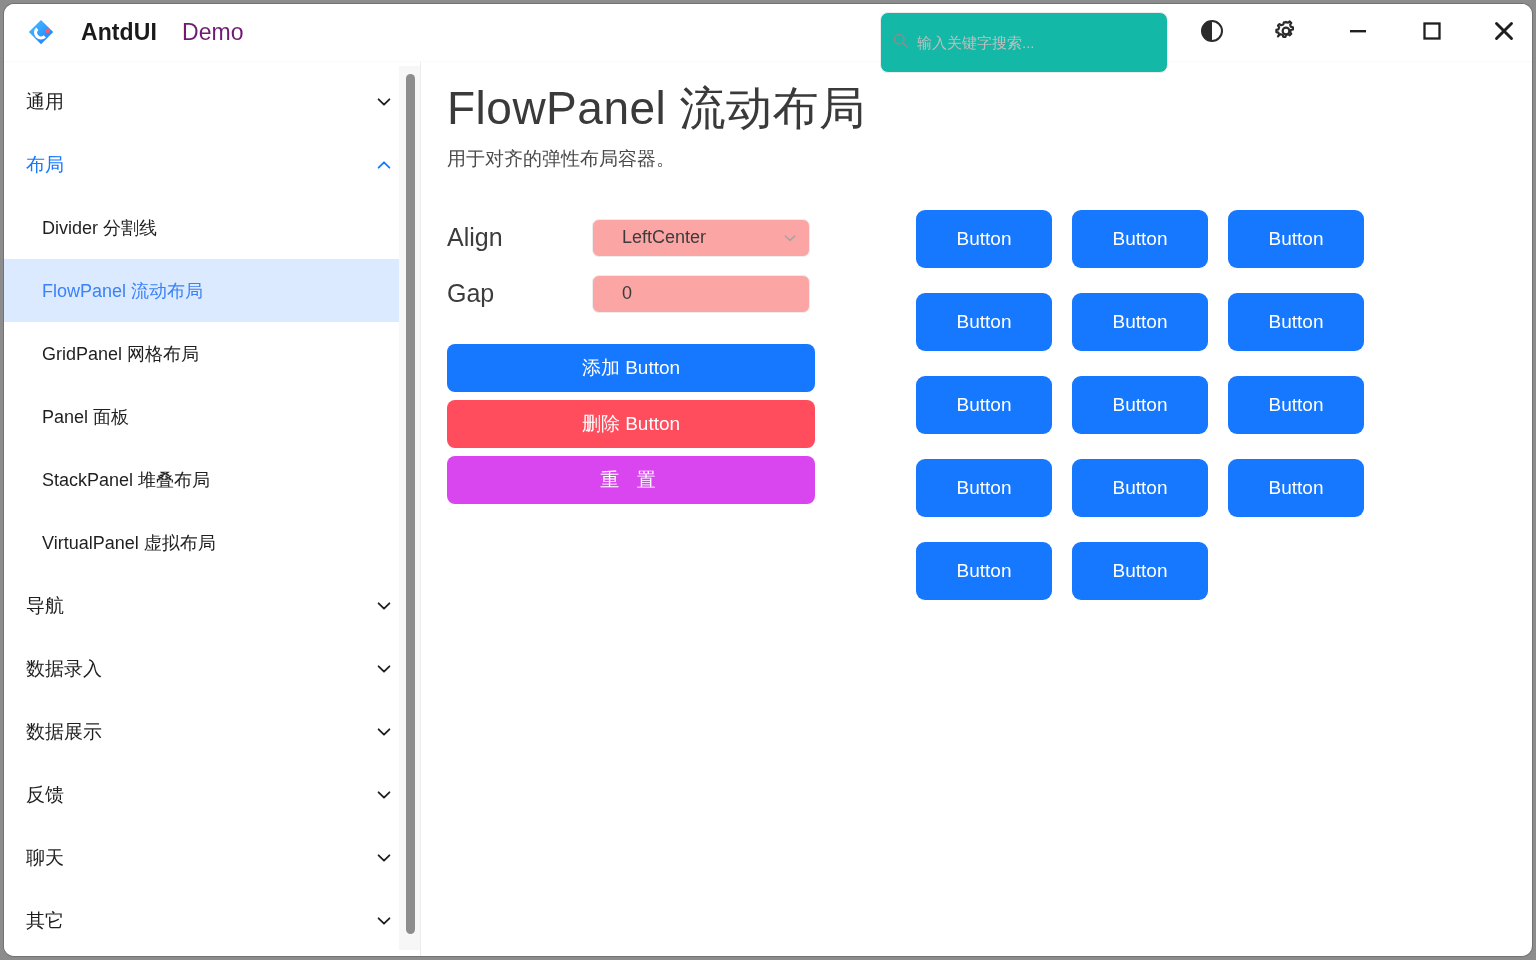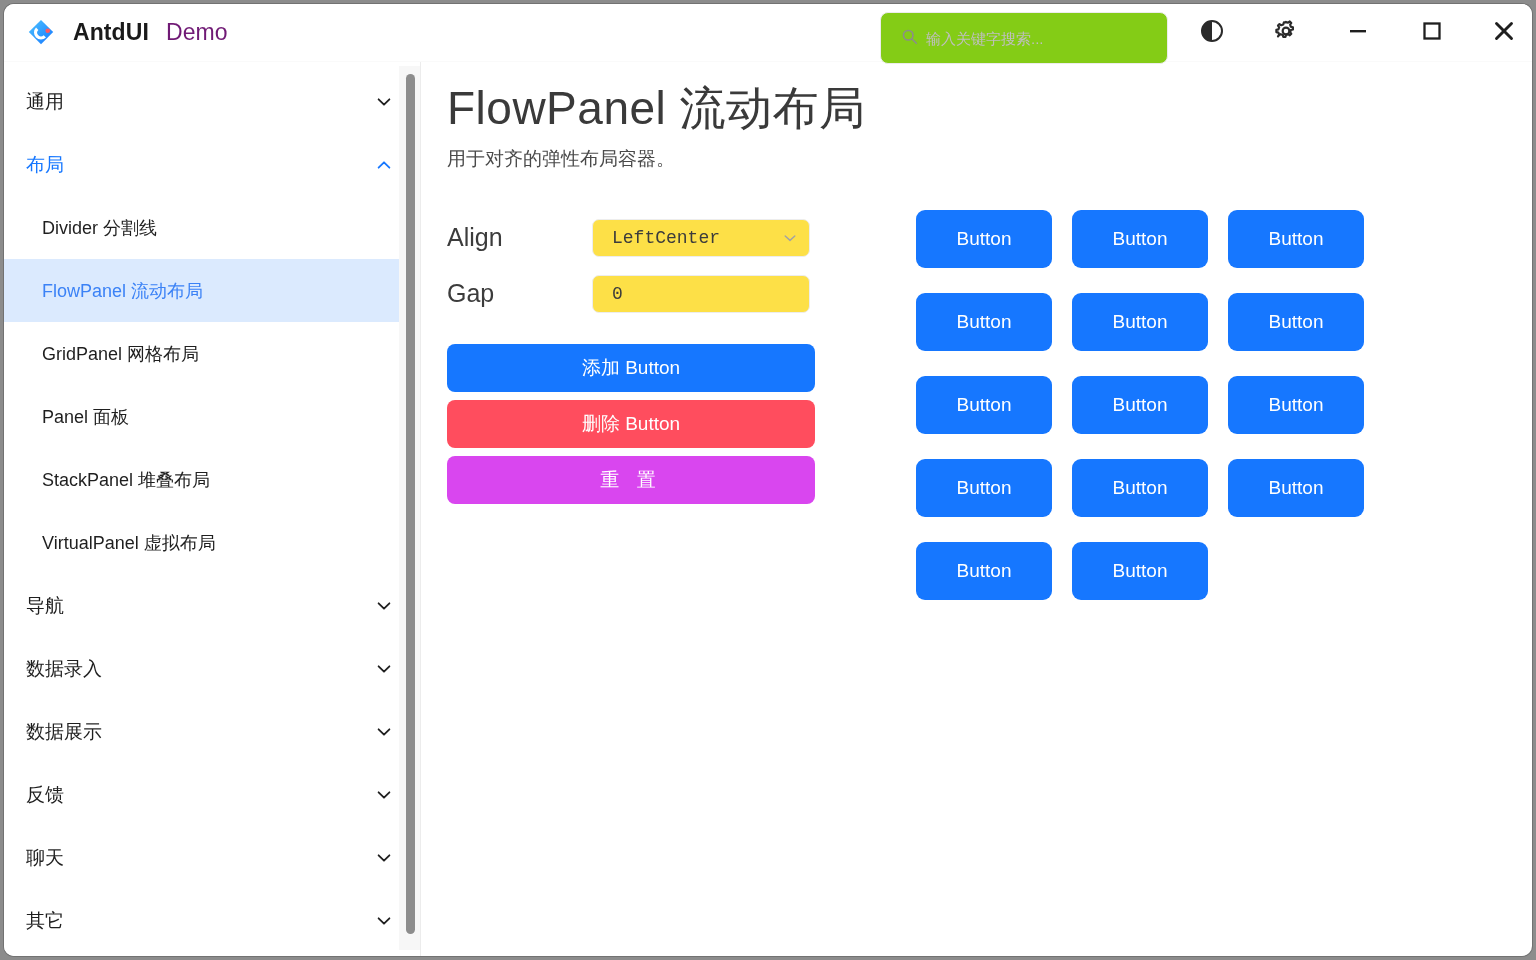--- a/index.html
+++ b/index.html
@@ -25,37 +25,37 @@
   #titlebar {
     height: 58px;
     flex: 0 0 58px;
     background: #ffffff;
     display: flex;
     align-items: center;
     padding: 0 0 0 22px;
     position: relative;
     border-bottom: 1px solid #fafafa;
   }
-  #brand { display: flex; align-items: center; gap: 17px; }
+  #brand { display: flex; align-items: center; gap: 25px; }
   #logo-icon { width: 30px; height: 30px; display:block; }
   .brand-name {
     font-size: 23px; font-weight: 700; color: #1a1a1a; letter-spacing: .1px;
   }
   .brand-sub {
     font-size: 23px; font-weight: 400; color: #701a75; letter-spacing: .1px;
   }
 
   #search-wrap {
     position: absolute; left: 876px; top: 8px;
-    width: 288px; height: 52px;
+    width: 288px; height: 61px;
     border: 1px solid #ececec;
     border-radius: 8px;
     display: flex; align-items: center;
-    padding: 0 20px; gap: 8px;
-    background: #84cc16;
+    padding: 0 11px; gap: 8px;
+    background: #14b8a6;
   }
   #search-input {
     border: none; outline: none; flex: 1;
     font-size: 15px; color: #333;
     font-family: "Liberation Sans","DejaVu Sans",sans-serif;
     background: transparent;
   }
   #search-input::placeholder { color: #bfbfbf; }
 
   .tb-btn {
@@ -154,26 +154,25 @@
     width: 145px; flex: 0 0 145px;
     font-size: 25px; color: #3c3c3c;
     font-weight: 400;
   }
   .fctl { flex: 1; }
   .sel-box, .txt-box {
     width: 218px; height: 38px;
     border: 1px solid #ededed;
     border-radius: 7px;
     display: flex; align-items: center;
-    padding: 0 19px;
+    padding: 0 29px;
     font-size: 18px; color: #3c3c3c;
-    background: #fde047;
-    cursor: pointer;
-    position: relative;
-    font-family: Liberation Mono, monospace;
+    background: #fca5a5;
+    cursor: pointer;
+    position: relative;
   }
   .sel-box .selchev {
     position: absolute; right: 11px; top: 50%;
     transform: translateY(-50%);
     width: 16px; height: 16px;
   }
   .txt-box { cursor: text; }
 
   .switch {
     width: 56px; height: 29px;

